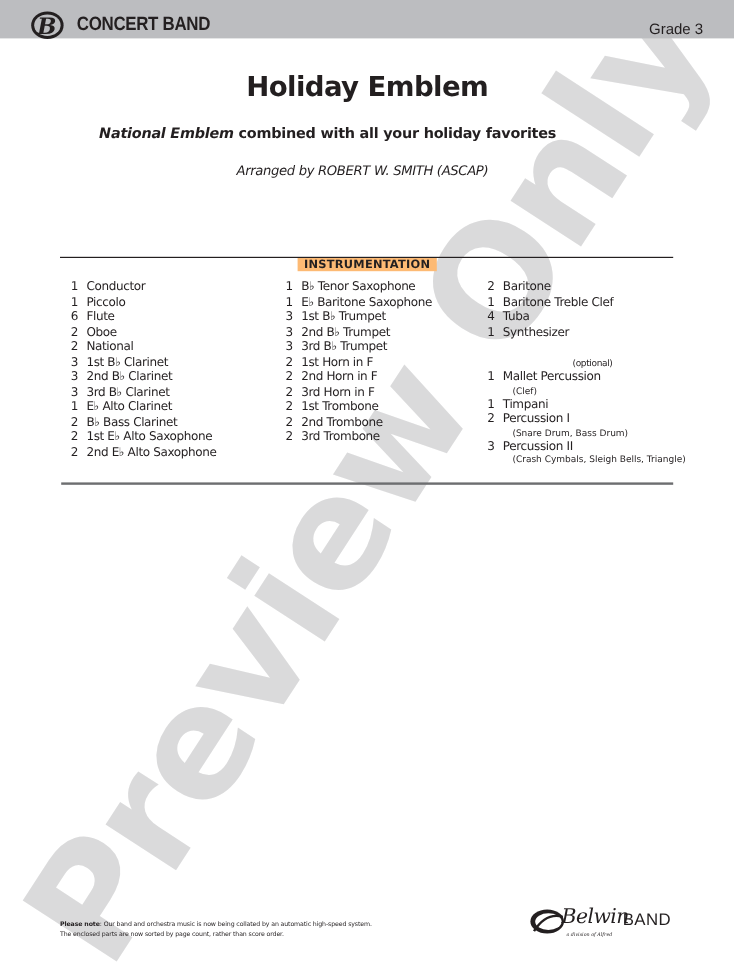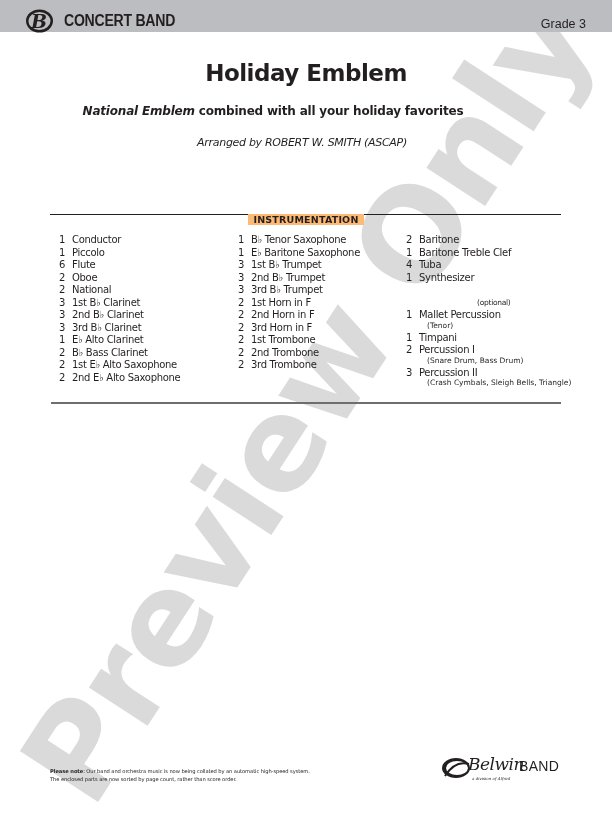--- a/index.html
+++ b/index.html
@@ -173,21 +173,21 @@
       </div>
     <div class="row">
         <span class="qty">4</span>
         <span>Tuba</span>
       </div>
     <div class="row"><span class="qty">1</span><span>Synthesizer</span>&nbsp;<span class="note-inline">(optional)</span></div>
     <div class="row">
         <span class="qty">1</span>
         <span>Mallet Percussion</span>
       </div>
-    <div class="subnote">(Tenor)</div>
+    <div class="subnote">(Clef)</div>
     <div class="row">
         <span class="qty">1</span>
         <span>Timpani</span>
       </div>
     <div class="row">
         <span class="qty">2</span>
         <span>Percussion I</span>
       </div>
     <div class="subnote">(Snare Drum, Bass Drum)</div>
     <div class="row">

